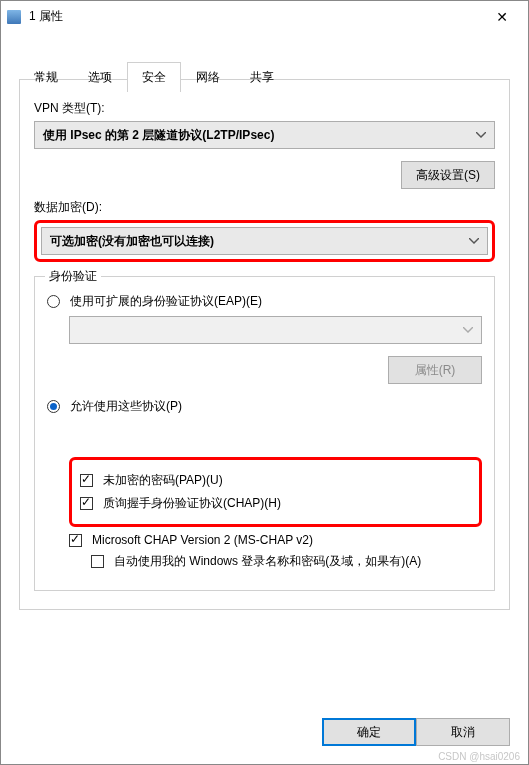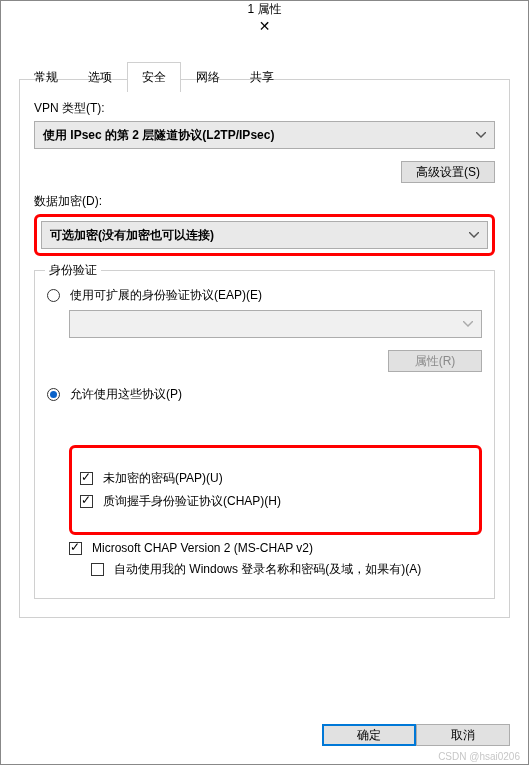--- a/index.html
+++ b/index.html
@@ -1,30 +1,30 @@
 <!DOCTYPE html>
 <html><head>
 <meta charset="utf-8">
 <style>
 * { box-sizing: border-box; font-family: "Microsoft YaHei", "Segoe UI", Tahoma, sans-serif; font-size: 12px; }
 body { margin: 0; background: #fff; }
 .window { width: 529px; height: 765px; border: 1px solid #888; background: #fff; position: relative; }
-.titlebar { height: 32px; display: flex; align-items: center; padding: 0 6px; border-bottom: 1px solid transparent; flex-direction: column; }
+.titlebar { height: 32px; display: flex; align-items: center; padding: 0 6px; border-bottom: 1px solid transparent; }
 .titlebar .app-icon { width: 14px; height: 14px; background: linear-gradient(180deg,#7fb6e6,#3f78b8); border-radius: 1px; margin-right: 8px; }
 .titlebar .title { flex: 1; font-size: 12px; color: #000; }
 .titlebar .close { width: 40px; height: 100%; display: flex; align-items: center; justify-content: center; font-size: 14px; color: #000; cursor: default; }
 .client { padding: 16px 18px 0 18px; }
 .tabs { display: flex; border-bottom: 1px solid #d0d0d0; position: relative; }
 .tab { padding: 6px 14px; color: #000; border: 1px solid transparent; border-bottom: none; position: relative; top: 13px; cursor: default; user-select: none; }
 .tab.active { border-color: #d0d0d0; background: #fff; }
 .page { border: 1px solid #d0d0d0; border-top: none; padding: 14px 14px 18px 14px; }
 .label { color: #000; margin: 6px 0 4px 0; }
 .combo { width: 100%; height: 28px; background: #e9e9e9; border: 1px solid #adadad; display: flex; align-items: center; padding: 0 8px; position: relative; cursor: default; font-weight: bold; }
 .combo .arrow { margin-left: auto; }
-.btn { height: 22px; min-width: 94px; padding: 0 14px; background: #e1e1e1; border: 1px solid #adadad; display: inline-flex; align-items: center; justify-content: center; cursor: default; user-select: none; }
+.btn { height: 28px; min-width: 94px; padding: 0 14px; background: #e1e1e1; border: 1px solid #adadad; display: inline-flex; align-items: center; justify-content: center; cursor: default; user-select: none; }
 .btn.primary { border: 2px solid #0078d7; background: #e1e1e1; }
 .btn.disabled { color: #8a8a8a; }
 .row-right { display: flex; justify-content: flex-end; margin-top: 12px; }
 .red-box { border: 3px solid #f00; border-radius: 6px; padding: 4px; }
 .group { border: 1px solid #d0d0d0; margin-top: 14px; padding: 10px 12px 14px 12px; position: relative; }
 .group-title { position: absolute; top: -9px; left: 10px; background: #fff; padding: 0 4px; }
 .radio-line, .check-line { display: flex; align-items: center; gap: 10px; margin: 6px 0; }
 .radio { width: 13px; height: 13px; border: 1px solid #333; border-radius: 50%; position: relative; flex-shrink: 0; }
 .radio.checked::after { content: ""; position: absolute; inset: 2px; border-radius: 50%; background: #0a62c9; }
 .check { width: 13px; height: 13px; border: 1px solid #333; position: relative; flex-shrink: 0; background: #fff; }
@@ -107,21 +107,21 @@
           </div>
         </div>
 
         <div class="radio-line" style="margin-top:14px">
           <span class="radio checked"></span>
           <span>允许使用这些协议(P)</span>
         </div>
 
         <div style="height:36px"></div>
 
-        <div class="indent red-box" style="padding:16px 8px">
+        <div class="indent red-box" style="padding:6px 8px">
           <div class="check-line">
             <span class="check checked"></span>
             <span>未加密的密码(PAP)(U)</span>
           </div>
           <div class="check-line">
             <span class="check checked"></span>
             <span>质询握手身份验证协议(CHAP)(H)</span>
           </div>
         </div>
 

